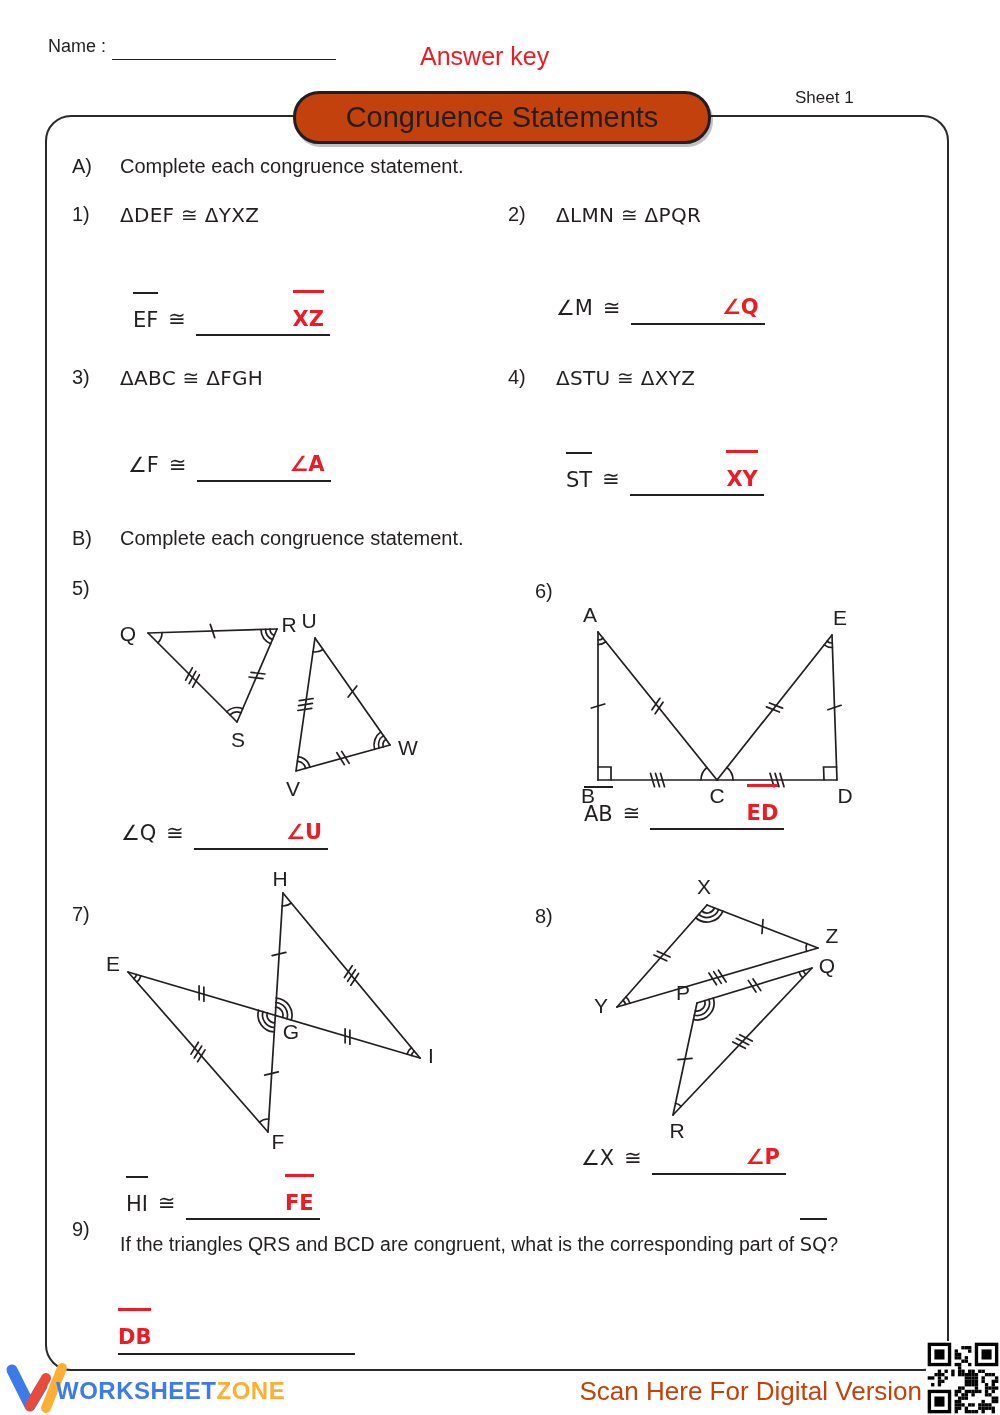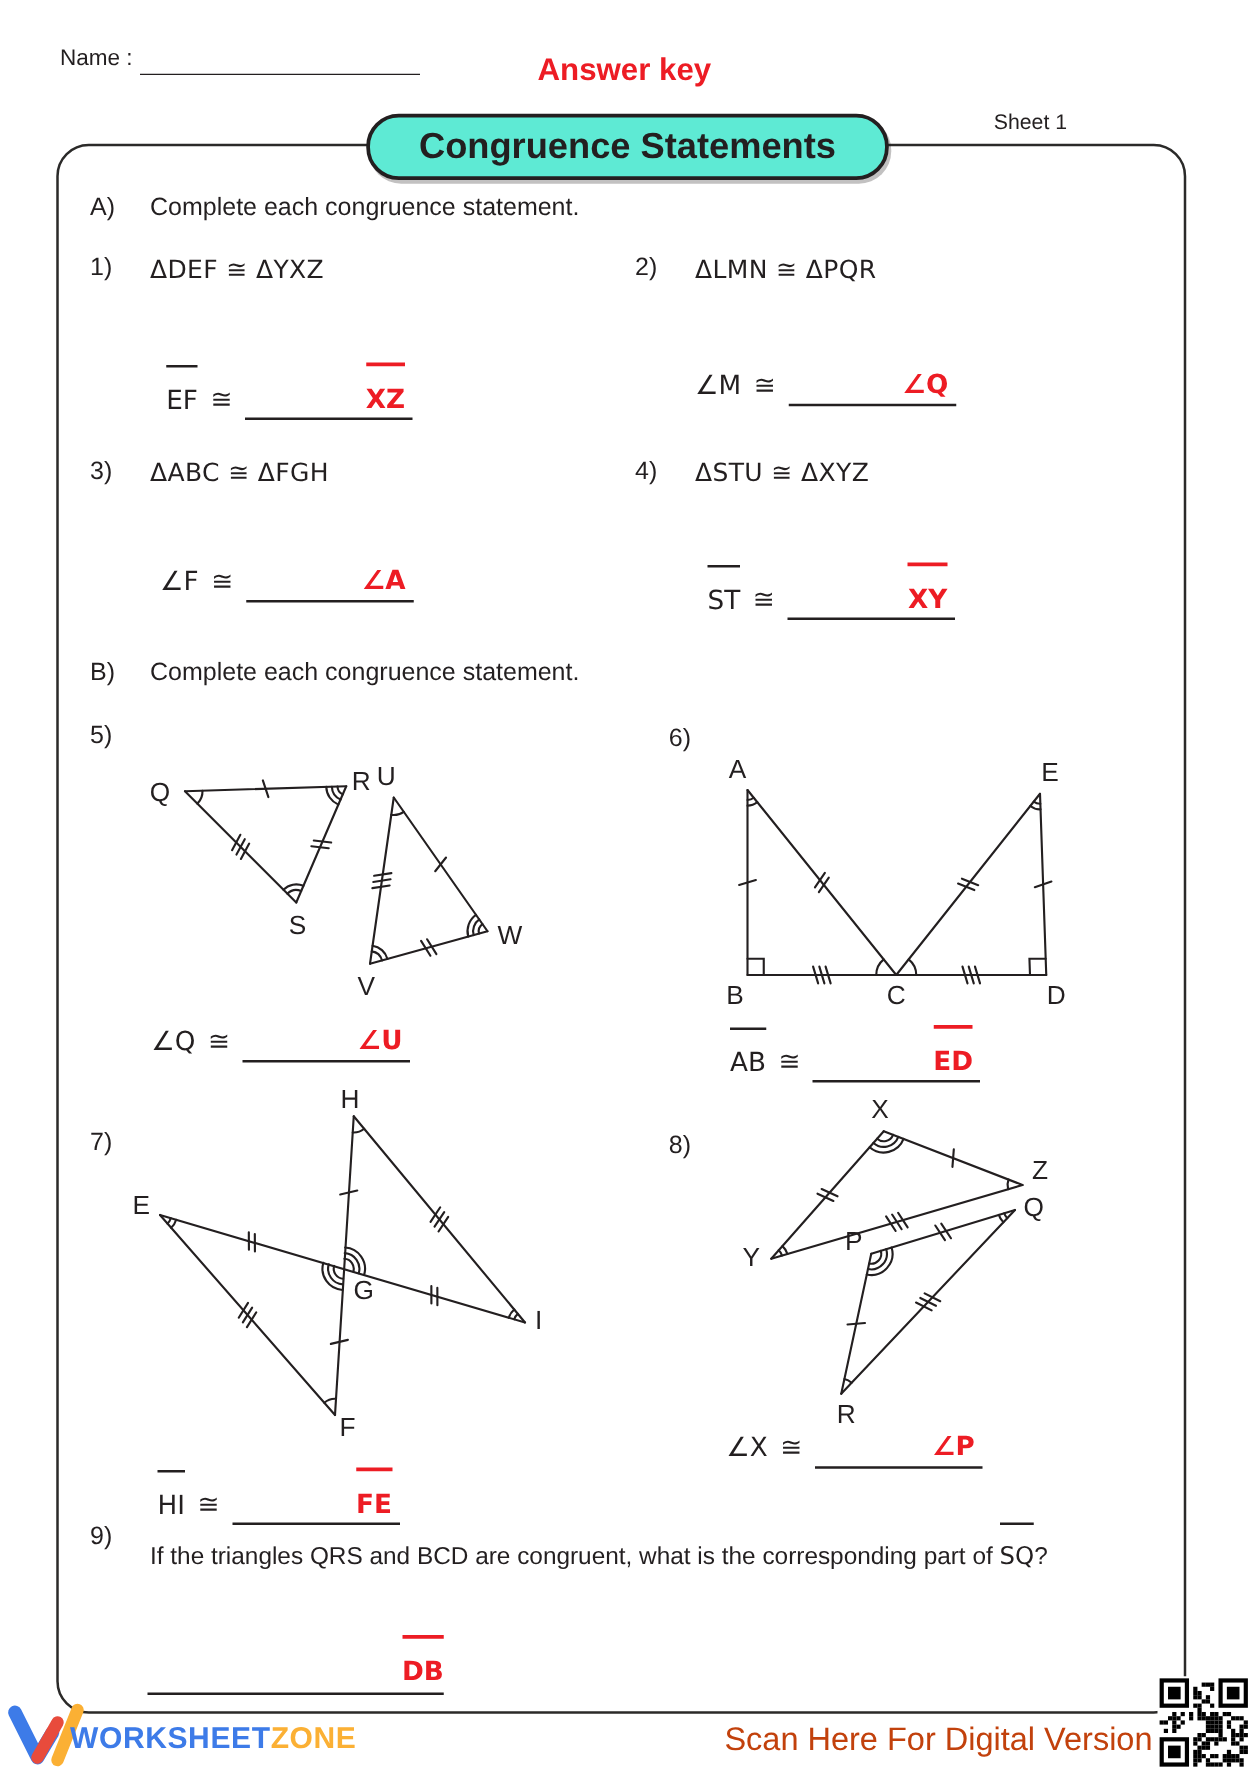--- a/index.html
+++ b/index.html
@@ -3,38 +3,38 @@
 <meta charset="utf-8">
 <style>
   :root{ --ink:#231f20; --red:#ed1c24; --blue:#3d7be8; --yellow:#fbb034; }
   html,body{margin:0;padding:0}
   body{width:1000px;height:1415px;background:#fff;position:relative;overflow:hidden;
        font-family:"Liberation Sans",sans-serif;color:var(--ink)}
   .abs{position:absolute}
   .math{font-family:"DejaVu Sans","Liberation Sans",sans-serif}
   svg{overflow:visible}
   .main-border{left:45px;top:115px;width:900px;height:1252px;border:2.5px solid #2b2a29;border-radius:26px}
-  .title-box{left:293px;top:91px;width:412px;height:47px;background:#5eead4;border:3px solid var(--ink);
+  .title-box{left:293px;top:91px;width:412px;height:47px;background:#c2410c;border:3px solid var(--ink);
              border-radius:26px;display:flex;align-items:center;justify-content:center;
-             font-size:29px;font-weight:bold;z-index:2;box-shadow:2px 3px 0 rgba(35,31,32,.28)}
+             font-size:29px;font-weight:normal;z-index:2;box-shadow:2px 3px 0 rgba(35,31,32,.28)}
   .name-label{left:48px;top:36px;font-size:18px}
   .name-line{left:112px;top:38px;width:224px;height:21px;border-bottom:1.6px solid var(--ink)}
-  .answer-key{left:430px;top:42px;font-size:25px;font-weight:bold;color:var(--red)}
+  .answer-key{left:420px;top:42px;font-size:25px;font-weight:normal;color:var(--red)}
   .sheet{left:795px;top:88px;font-size:17px}
   .num{font-size:20px}
   .instr{font-size:20px}
   .stmt{font-size:20px;letter-spacing:.3px}
   .ansrow{position:absolute;display:flex;align-items:flex-end;gap:10px}
   .ansrow .pr,.ansrow .cg{font-size:21px;padding-bottom:5px}
   .blank{min-width:122px;border-bottom:2.2px solid var(--ink);text-align:right;padding:0 6px 4px}
   .ans{color:var(--red);font-weight:bold;font-size:21px}
   .seg{display:inline-block;border-top:2.2px solid currentColor;padding-top:15px;line-height:1.05}
   .ans.seg{border-top-width:3px}
   .q9{font-size:19.5px}
-  .blank9{left:118px;top:1308px;width:237px;border-bottom:2.2px solid var(--ink);text-align:right;padding-bottom:5px}
+  .blank9{left:118px;top:1308px;width:237px;border-bottom:2.2px solid var(--ink);text-align:left;padding-bottom:5px}
   .brand{left:56px;top:1377px;font-size:24px;font-weight:bold;letter-spacing:.5px}
   .brand .b1{color:var(--blue)} .brand .b2{color:var(--yellow)}
   .scan{right:78px;top:1376px;font-size:26px;color:#c2410c}
 </style>
 </head>
 <body>
 
 <div class="abs name-label">Name :</div>
 <div class="abs name-line"></div>
 <div class="abs answer-key">Answer key</div>
@@ -227,21 +227,21 @@
     <text x="287" y="95" text-anchor="middle" font-size="21" fill="#231f20" font-family="Liberation Sans, sans-serif">Q</text>
     <text x="143" y="122" text-anchor="middle" font-size="21" fill="#231f20" font-family="Liberation Sans, sans-serif">P</text>
     <text x="137" y="260" text-anchor="middle" font-size="21" fill="#231f20" font-family="Liberation Sans, sans-serif">R</text>
   </svg>
 
 <div class="ansrow math" style="left:121px;top:820px">
   <span class="pr">∠Q</span>
   <span class="cg">≅</span>
   <span class="blank"><span class="ans">∠U</span></span>
 </div>
-<div class="ansrow math" style="left:584px;top:820px">
+<div class="ansrow math" style="left:584px;top:784px">
   <span class="pr seg">AB</span>
   <span class="cg">≅</span>
   <span class="blank"><span class="ans seg">ED</span></span>
 </div>
 <div class="ansrow math" style="left:126px;top:1174px">
   <span class="pr seg">HI</span>
   <span class="cg">≅</span>
   <span class="blank"><span class="ans seg">FE</span></span>
 </div>
 <div class="ansrow math" style="left:581px;top:1145px">

